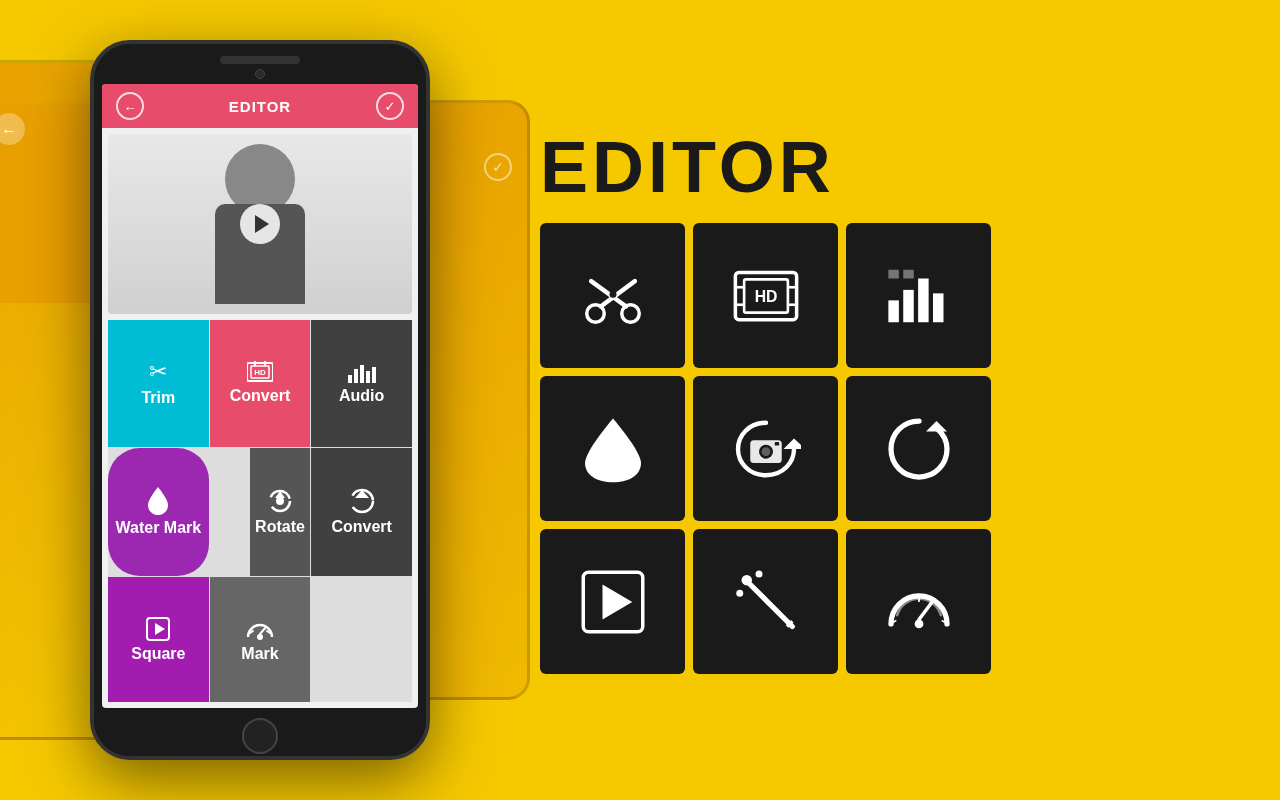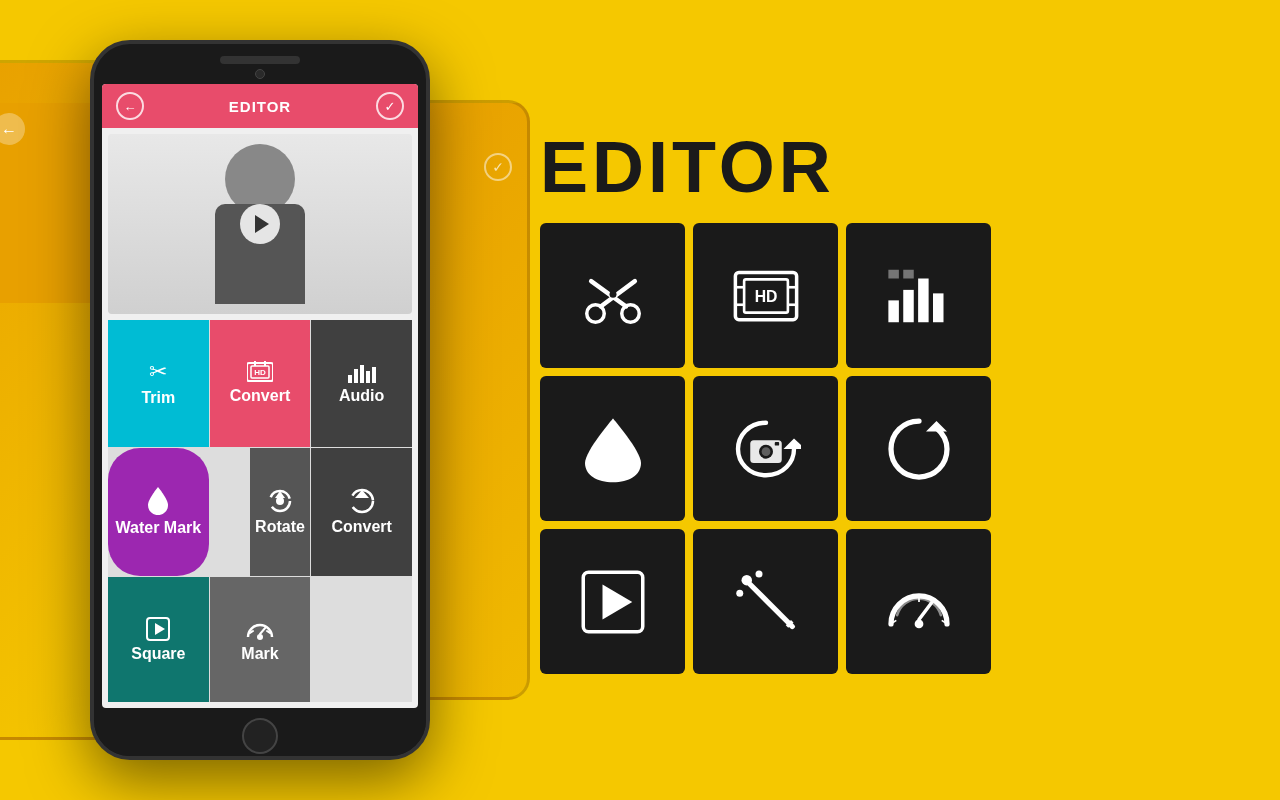--- a/index.html
+++ b/index.html
@@ -268,21 +268,21 @@
       font-weight: bold;
       text-align: center;
     }
 
     .btn-teal { background: #00BCD4; }
     .btn-pink { background: #E84C6B; }
     .btn-yellow { background: #404040; }
     .btn-purple { background: #9C27B0; border-radius: 32px; }
     .btn-gray { background: #555; margin-left: 40px; }
     .btn-green { background: #404040; }
-    .btn-blue { background: #0f766e; justify-content: center; }
+    .btn-blue { background: #a21caf; justify-content: center; }
     .btn-magenta { background: #E91E8C; }
     .btn-darkgray { background: #666; }
 
     
     .phone-home {
       height: 40px;
       background: #1a1a1a;
       display: flex;
       align-items: center;
       justify-content: center;

